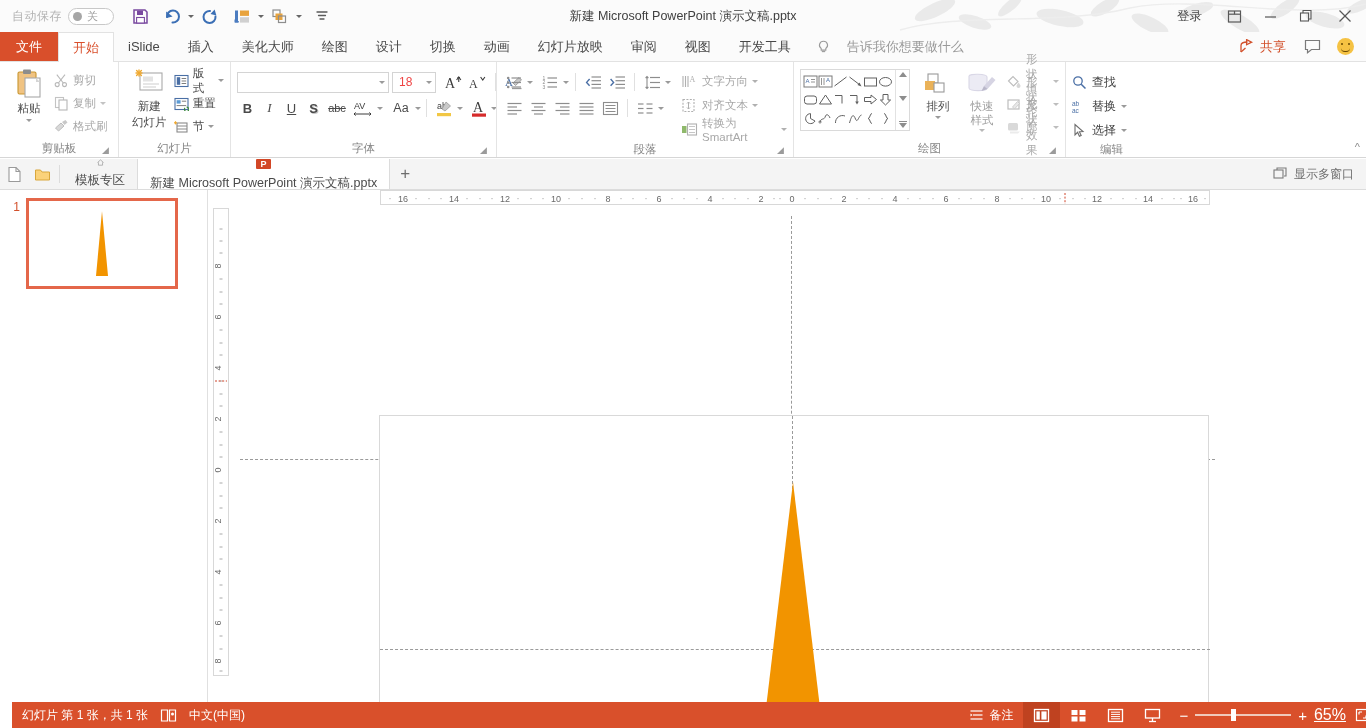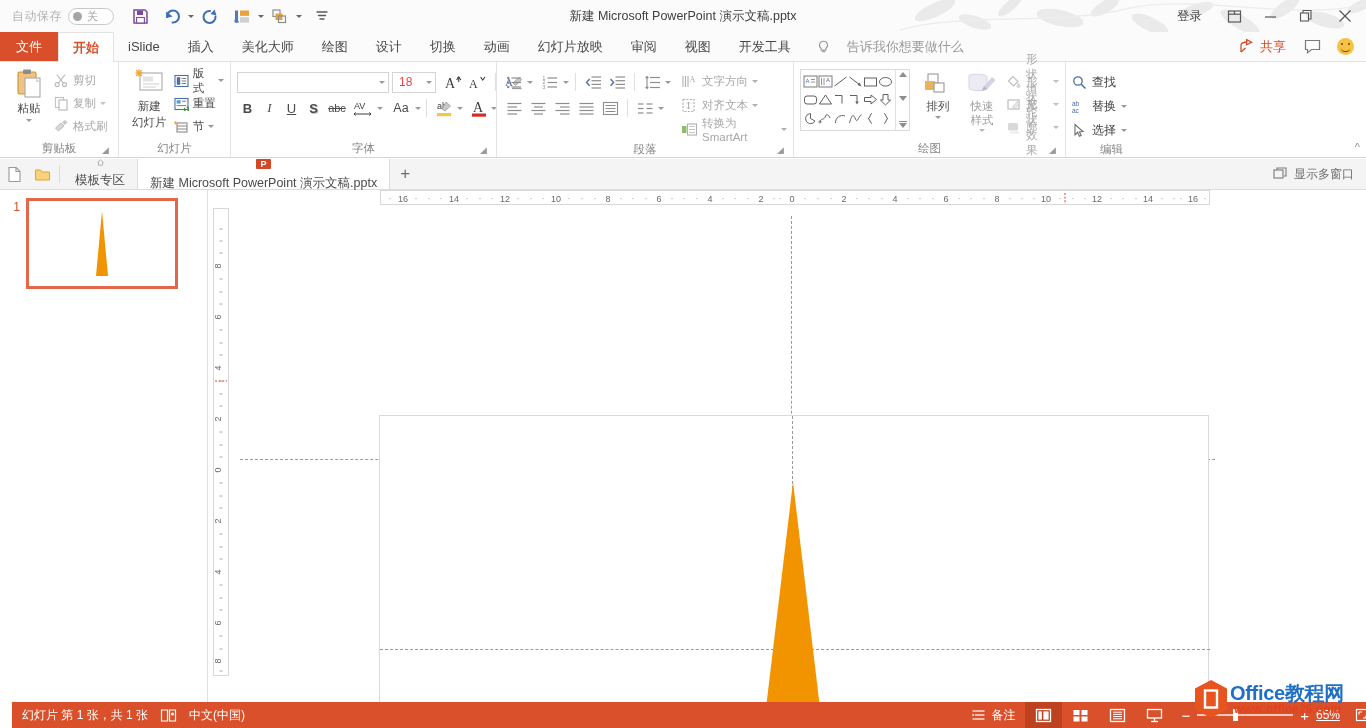--- a/index.html
+++ b/index.html
@@ -64,21 +64,20 @@
     font-size: 13px;
   }
   .tab {
     padding: 0 14px; display: flex; align-items: center; font-size: 13px; color: #484848;
     white-space: nowrap;
   }
   .tab.active {
     color: #d94f2b; background: #ffffff;
     border-left: 1px solid #e2e2e2; border-right: 1px solid #e2e2e2; border-top: 1px solid #e2e2e2;
     margin-bottom: -1px;
-    font-weight: bold;
   }
   .tellme { display: flex; align-items: center; gap: 17px; padding-left: 12px; font-size: 13px; color: #9a9a9a; }
   .tabbar-right { margin-left: auto; display: flex; align-items: center; padding-right: 8px; gap: 2px; }
   .share-btn { display: flex; align-items: center; gap: 5px; font-size: 13px; color: #d2502b; padding: 0 8px; }
   .cmt-btn { padding: 0 8px; display:flex; align-items:center; }
   .smiley { width: 17px; height: 17px; border-radius: 50%; background: #f5c243; position: relative; margin-left: 6px; margin-right: 4px; }
   .smiley::before, .smiley::after {
     content: ""; position: absolute; width: 2px; height: 2px; border-radius: 50%; background: #6a4a00; top: 5px;
   }
   .smiley::before { left: 4px; } .smiley::after { right: 4px; }
@@ -214,21 +213,21 @@
     background: #d9502b; display: flex; align-items: center; color: #fff; font-size: 12px;
   }
   .sb-left { display: flex; align-items: center; gap: 12px; padding-left: 10px; }
   .sb-right { margin-left: auto; display: flex; align-items: stretch; height: 26px; }
   .sb-btn { display: flex; align-items: center; gap: 5px; padding: 0 10px; height: 26px; }
   .sb-btn.sel { background: #bf4220; }
   .zoomwrap { display: flex; align-items: center; gap: 7px; padding: 0 8px; }
   .zoombar { position: relative; width: 96px; height: 12px; display: flex; align-items: center; }
   .zoombar .track { width: 100%; height: 1.5px; background: #f0c9bb; }
   .zoombar .thumbh { position: absolute; left: 36px; width: 5px; height: 12px; background: #fff; }
-  .zoom-pct { font-size: 12px; min-width: 30px; text-decoration: underline; }
+  .zoom-pct { font-size: 16px; min-width: 30px; text-decoration: underline; }
 
   
   .watermark { position: absolute; right: 0px; top: 678px; width: 176px; height: 40px; pointer-events: none; }
   .wm-hex { position: absolute; left: 4px; top: 2px; width: 34px; height: 38px; }
   .wm-text { position: absolute; left: 40px; top: 2px; font-size: 20px; font-weight: bold; color: #1f6fc4; letter-spacing: -0.3px; }
   .wm-url { position: absolute; left: 44px; top: 24px; font-size: 12px; font-weight: bold; color: #e0431d; letter-spacing: .2px; }
 </style>
 </head>
 <body>
 
@@ -1247,22 +1246,14 @@
         <span style="display:flex;align-items:center;margin-left:2px">
           <svg width="15" height="14" viewBox="0 0 15 14">
               <rect x="1.5" y="1.5" width="12" height="11" fill="none" stroke="#fff" stroke-width="1.2"></rect>
               <path d="M4 4 h3 M4 4 v2.5 M11 10 h-3 M11 10 v-2.5" stroke="#fff" stroke-width="1.2" fill="none"></path>
             </svg>
         </span>
       </div>
     </div>
   </div>
 
-  <div class="watermark">
-    <svg class="wm-hex" width="34" height="38" viewBox="0 0 34 38">
-      <path d="M17 0 L33 8.5 V29.5 L17 38 L1 29.5 V8.5 Z" fill="#e8541f"></path>
-      <rect x="11" y="10.5" width="12" height="17" fill="none" stroke="#fff" stroke-width="2.4"></rect>
-    </svg>
-    <span class="wm-text">Office教程网</span>
-    <span class="wm-url">www.office26.com</span>
-  </div>
 
 </div>
 
 </body></html>

